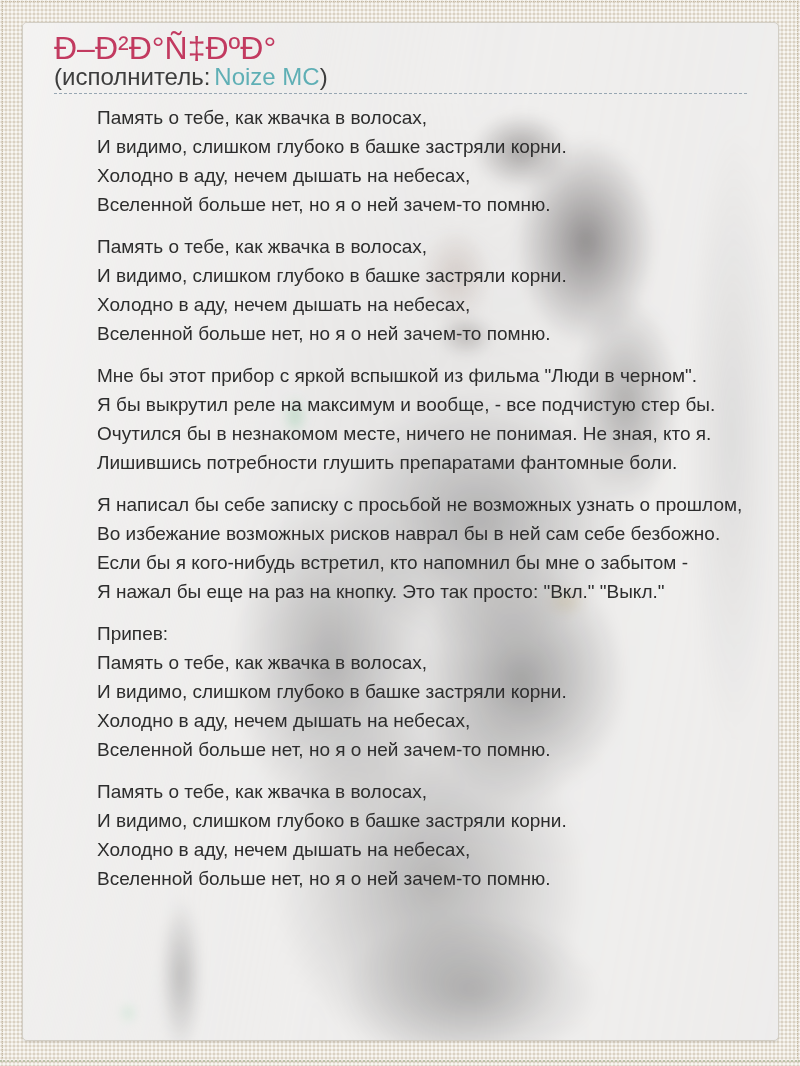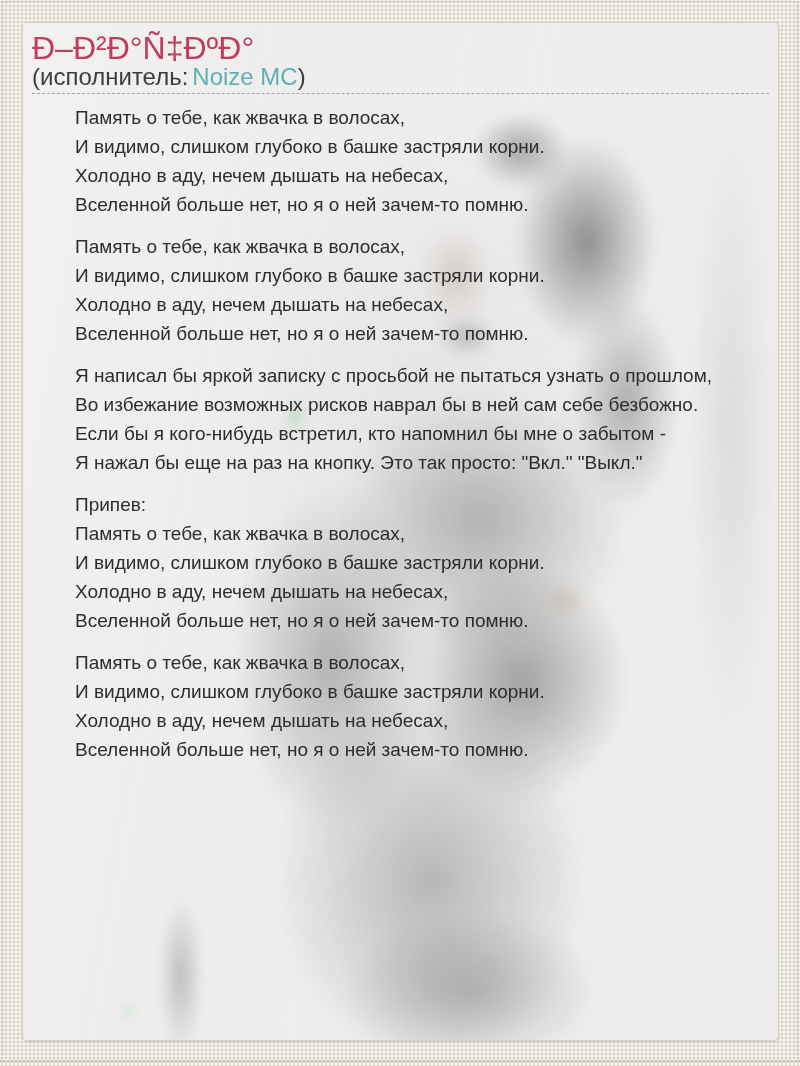--- a/index.html
+++ b/index.html
@@ -81,21 +81,21 @@
       radial-gradient(ellipse 30px 110px at 178px 973px,  rgba(70,70,72,0.30), rgba(70,70,72,0) 72%),
       
       radial-gradient(ellipse 60px 420px at 728px 428px,  rgba(125,125,127,0.15), rgba(125,125,127,0) 75%),
       
       radial-gradient(ellipse 300px 500px at 438px 468px, rgba(150,150,152,0.12), rgba(150,150,152,0) 75%),
       
       linear-gradient(100deg, rgba(244,243,242,0.95) 0%, rgba(240,239,238,0.55) 18%,
                       rgba(232,231,230,0.15) 34%, rgba(228,227,226,0.05) 50%, rgba(231,230,229,0.18) 100%);
   }
 
-  .content { position: relative; z-index: 1; padding: 8px 9px 20px; }
+  .content { position: relative; z-index: 1; padding: 8px 31px 20px; }
 
   .song-header {
     border-bottom: 1px dashed var(--separator, #98a7b3);
     padding-bottom: 5px;
   }
   h1.song-title {
     margin: 0;
     font-size: 32px;
     line-height: 34px;
     font-weight: 400;
@@ -145,21 +145,25 @@
 
     <div class="lyrics">
       <p>Память о тебе, как жвачка в волосах,
 И видимо, слишком глубоко в башке застряли корни.
 Холодно в аду, нечем дышать на небесах,
 Вселенной больше нет, но я о ней зачем-то помню.</p>
       <p>Память о тебе, как жвачка в волосах,
 И видимо, слишком глубоко в башке застряли корни.
 Холодно в аду, нечем дышать на небесах,
 Вселенной больше нет, но я о ней зачем-то помню.</p>
-      <p>Я написал бы яркой записку с просьбой не пытаться узнать о прошлом,
+      <p>Мне бы этот прибор с яркой вспышкой из фильма "Люди в черном".
+Я бы выкрутил реле на максимум и вообще, - все подчистую стер бы.
+Очутился бы в незнакомом месте, ничего не понимая. Не зная, кто я.
+Лишившись потребности глушить препаратами фантомные боли.</p>
+      <p>Я написал бы себе записку с просьбой не возможных узнать о прошлом,
 Во избежание возможных рисков наврал бы в ней сам себе безбожно.
 Если бы я кого-нибудь встретил, кто напомнил бы мне о забытом -
 Я нажал бы еще на раз на кнопку. Это так просто: "Вкл." "Выкл."</p>
       <p>Припев:
 Память о тебе, как жвачка в волосах,
 И видимо, слишком глубоко в башке застряли корни.
 Холодно в аду, нечем дышать на небесах,
 Вселенной больше нет, но я о ней зачем-то помню.</p>
       <p>Память о тебе, как жвачка в волосах,
 И видимо, слишком глубоко в башке застряли корни.

